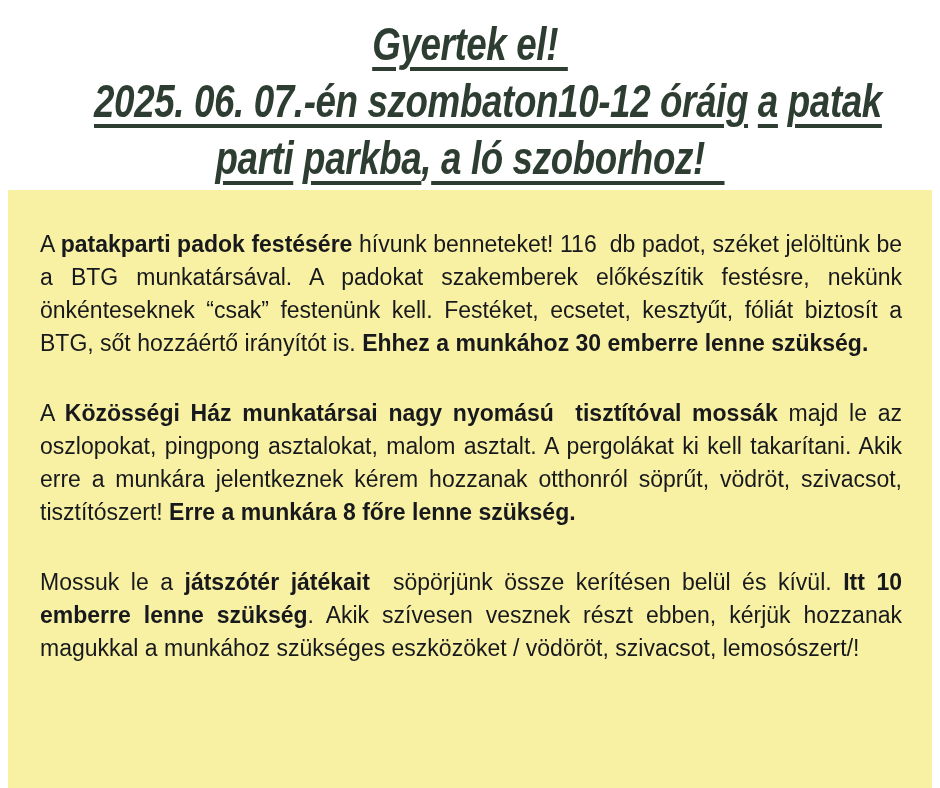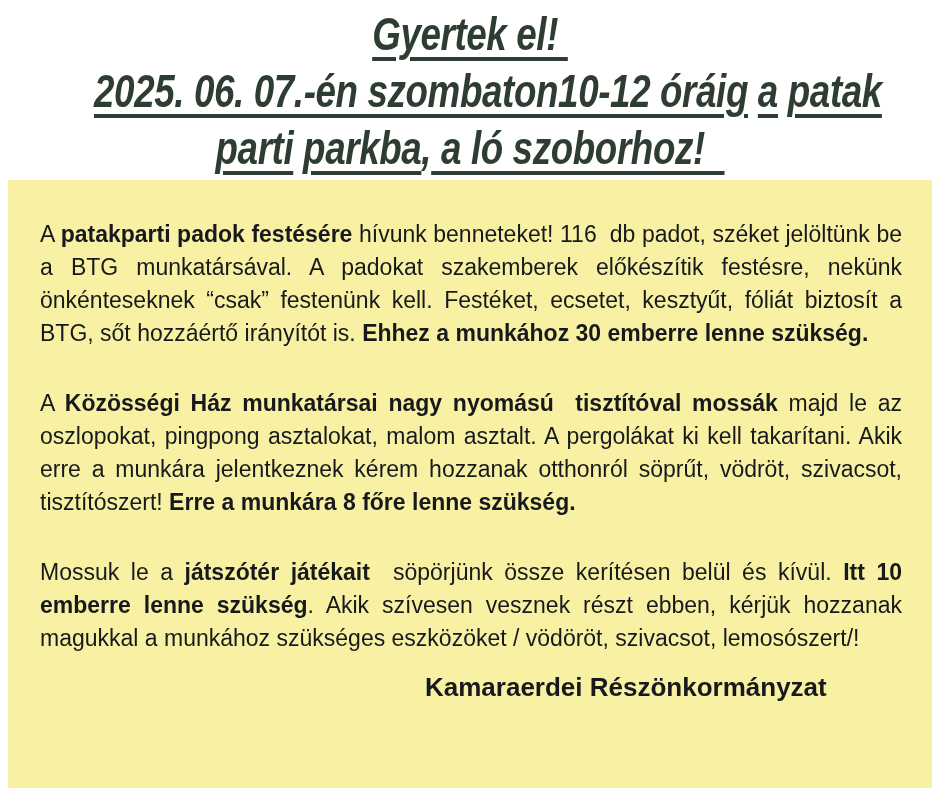--- a/index.html
+++ b/index.html
@@ -10,21 +10,21 @@
   }
   html,body{margin:0;padding:0;}
   body{background:var(--page-bg);}
   .page{
     position:relative;
     width:940px;height:788px;
     overflow:hidden;
     background:var(--page-bg);
     font-family:"Liberation Sans", sans-serif;
   }
-  .title-block{padding-top:6px;}
+  .title-block{padding-top:16px;}
   .title-line{
     text-align:center;
     font-weight:bold;
     font-style:italic;
     font-size:46px;
     line-height:57px;
     letter-spacing:-0.5px;
     color:var(--title-color);
     transform:scaleX(0.8);
     transform-origin:50% 50%;
@@ -69,16 +69,15 @@
   <header class="title-block">
     <div class="title-line"><span class="u">Gyertek el!&nbsp;</span></div>
     <div class="title-line"><span class="u">2025. 06. 07.-én szombaton10-12 óráig</span><span> </span><span class="u">a</span><span> </span><span class="u">patak</span></div>
     <div class="title-line"><span class="u">parti</span><span> </span><span class="u">parkba</span><span>,</span><span class="u"> a ló szoborhoz!&nbsp;&nbsp;</span></div>
   </header>
 
   <main class="note">
     <p class="para"><span>A </span><span class="b">patakparti padok festésére</span><span> hívunk benneteket! 116 &nbsp;db padot, széket jelöltünk be a BTG munkatársával. A padokat szakemberek előkészítik festésre, nekünk önkénteseknek “csak” festenünk kell. Festéket, ecsetet, kesztyűt, fóliát biztosít a BTG, sőt hozzáértő irányítót is. </span><span class="b">Ehhez a munkához 30 emberre lenne szükség.</span></p>
     <p class="para"><span>A </span><span class="b">Közösségi Ház munkatársai nagy nyomású &nbsp;tisztítóval mossák</span><span> majd le az oszlopokat, pingpong asztalokat, malom asztalt. A pergolákat ki kell takarítani. Akik erre a munkára jelentkeznek kérem hozzanak otthonról söprűt, vödröt, szivacsot, tisztítószert! </span><span class="b">Erre a munkára 8 főre lenne szükség.</span></p>
     <p class="para"><span>Mossuk le a </span><span class="b">játszótér játékait</span><span> &nbsp;söpörjünk össze kerítésen belül és kívül. </span><span class="b">Itt 10 emberre lenne szükség</span><span>. Akik szívesen vesznek részt ebben, kérjük hozzanak magukkal a munkához szükséges eszközöket / vödöröt, szivacsot, lemosószert/!</span></p>
-    <div class="signature">Kamaraerdei Részönkormányzat</div>
   </main>
 
 </div>
 
 </body></html>

